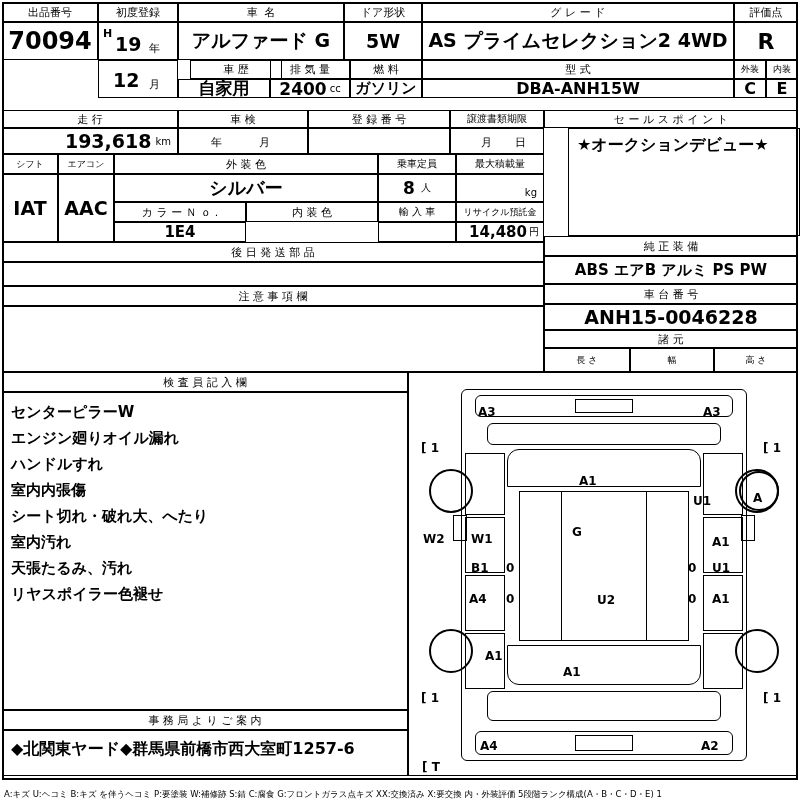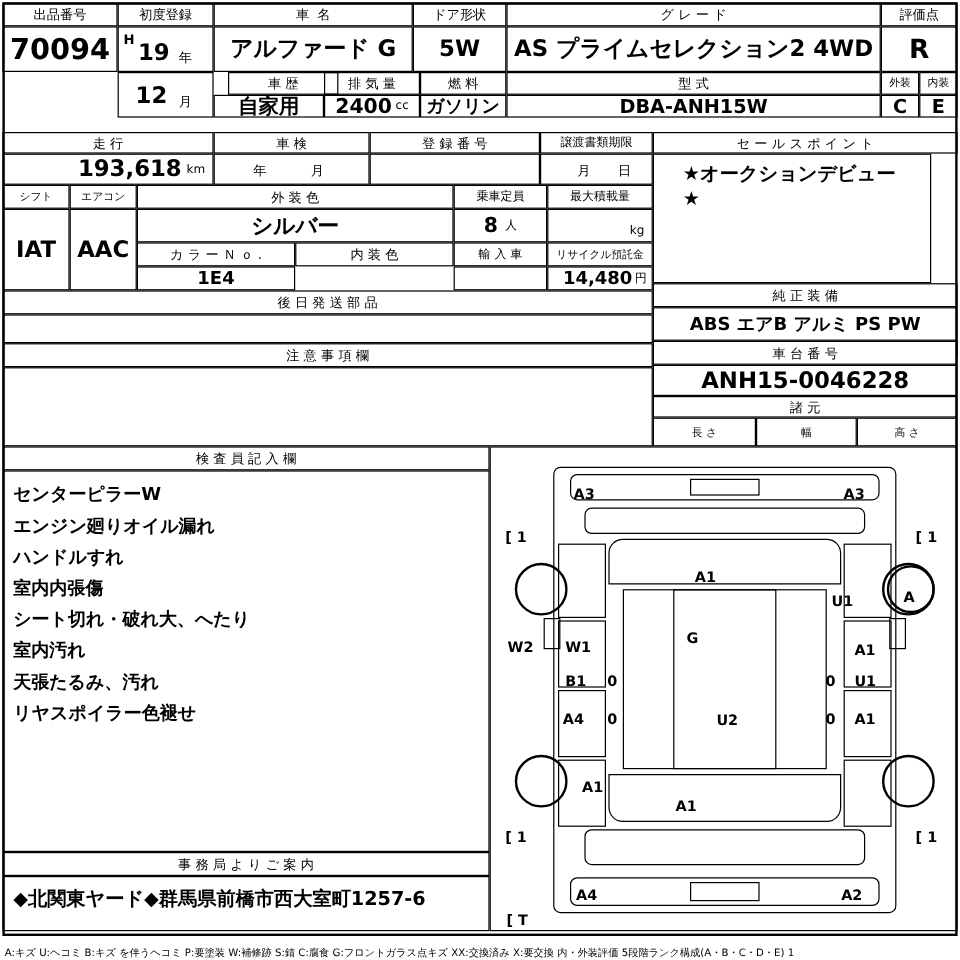--- a/index.html
+++ b/index.html
@@ -139,21 +139,21 @@
       <span class="small">譲渡書類期限</span>
     </div>
   <div class="bx" style="left:450px;top:128px;width:94px;height:26px;">
     <div style="position:absolute;left:30px;top:6px;font-size:11px;">月</div>
     <div style="position:absolute;left:64px;top:6px;font-size:11px;">日</div>
   </div>
 
   <div class="bx hdr" style="left:544px;top:110px;width:254px;height:18px;">
       <span>セ ー ル ス ポ イ ン ト</span>
     </div>
-  <div class="bx" style="left:544px;top:128px;width:232px;height:108px;padding:6px 24px;">
+  <div class="bx" style="left:568px;top:128px;width:232px;height:108px;padding:6px 8px;">
     <span style="font-size:16px;font-weight:bold;">★オークションデビュー★</span>
   </div>
 
   <div class="bx hdr" style="left:2px;top:154px;width:56px;height:20px;">
       <span class="tiny">シフト</span>
     </div>
   <div class="bx hdr" style="left:58px;top:154px;width:56px;height:20px;">
       <span class="tiny">エアコン</span>
     </div>
   <div class="bx ctr" style="left:2px;top:174px;width:56px;height:68px;">

